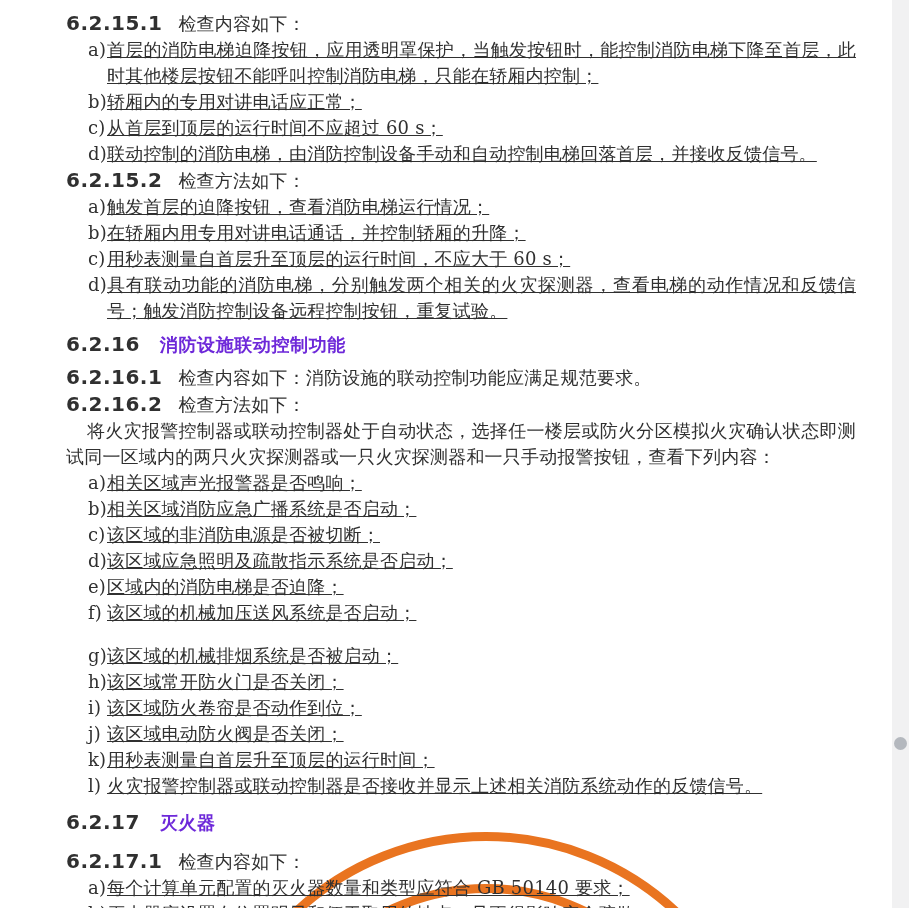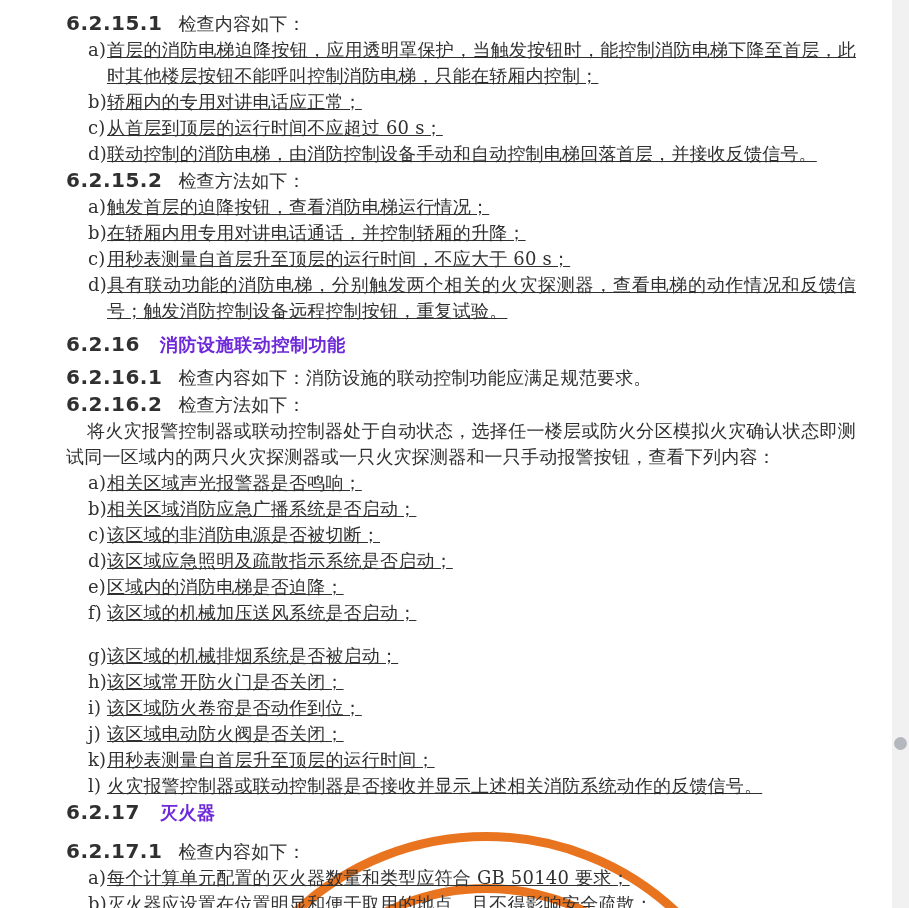--- a/index.html
+++ b/index.html
@@ -32,21 +32,21 @@
   .item{display:flex;}
   .item .label{
     flex:none;width:17px;margin-left:22px;margin-right:2px;
     display:flex;justify-content:space-between;
   }
   .item .text{flex:1;text-align:justify;text-decoration:underline;}
   .para{text-indent:21px;text-align:justify;}
   .gap-a{margin-top:7px;}   
   .gap-b{margin-top:6px;}  
   .gap-c{margin-top:17px;}  
-  .gap-d{margin-top:0;}   
+  .gap-d{margin-top:10px;}   
   .gap-e{margin-top:12px;}  
   
   .scrollbar{position:absolute;top:0;right:0;width:17px;height:908px;background:#F1F1F2;z-index:3;}
   .thumb{position:absolute;left:2px;top:737px;width:13px;height:13px;border-radius:7px;background:#B4B8BE;}
 </style>
 </head>
 <body>
 
 <div class="page">
 

